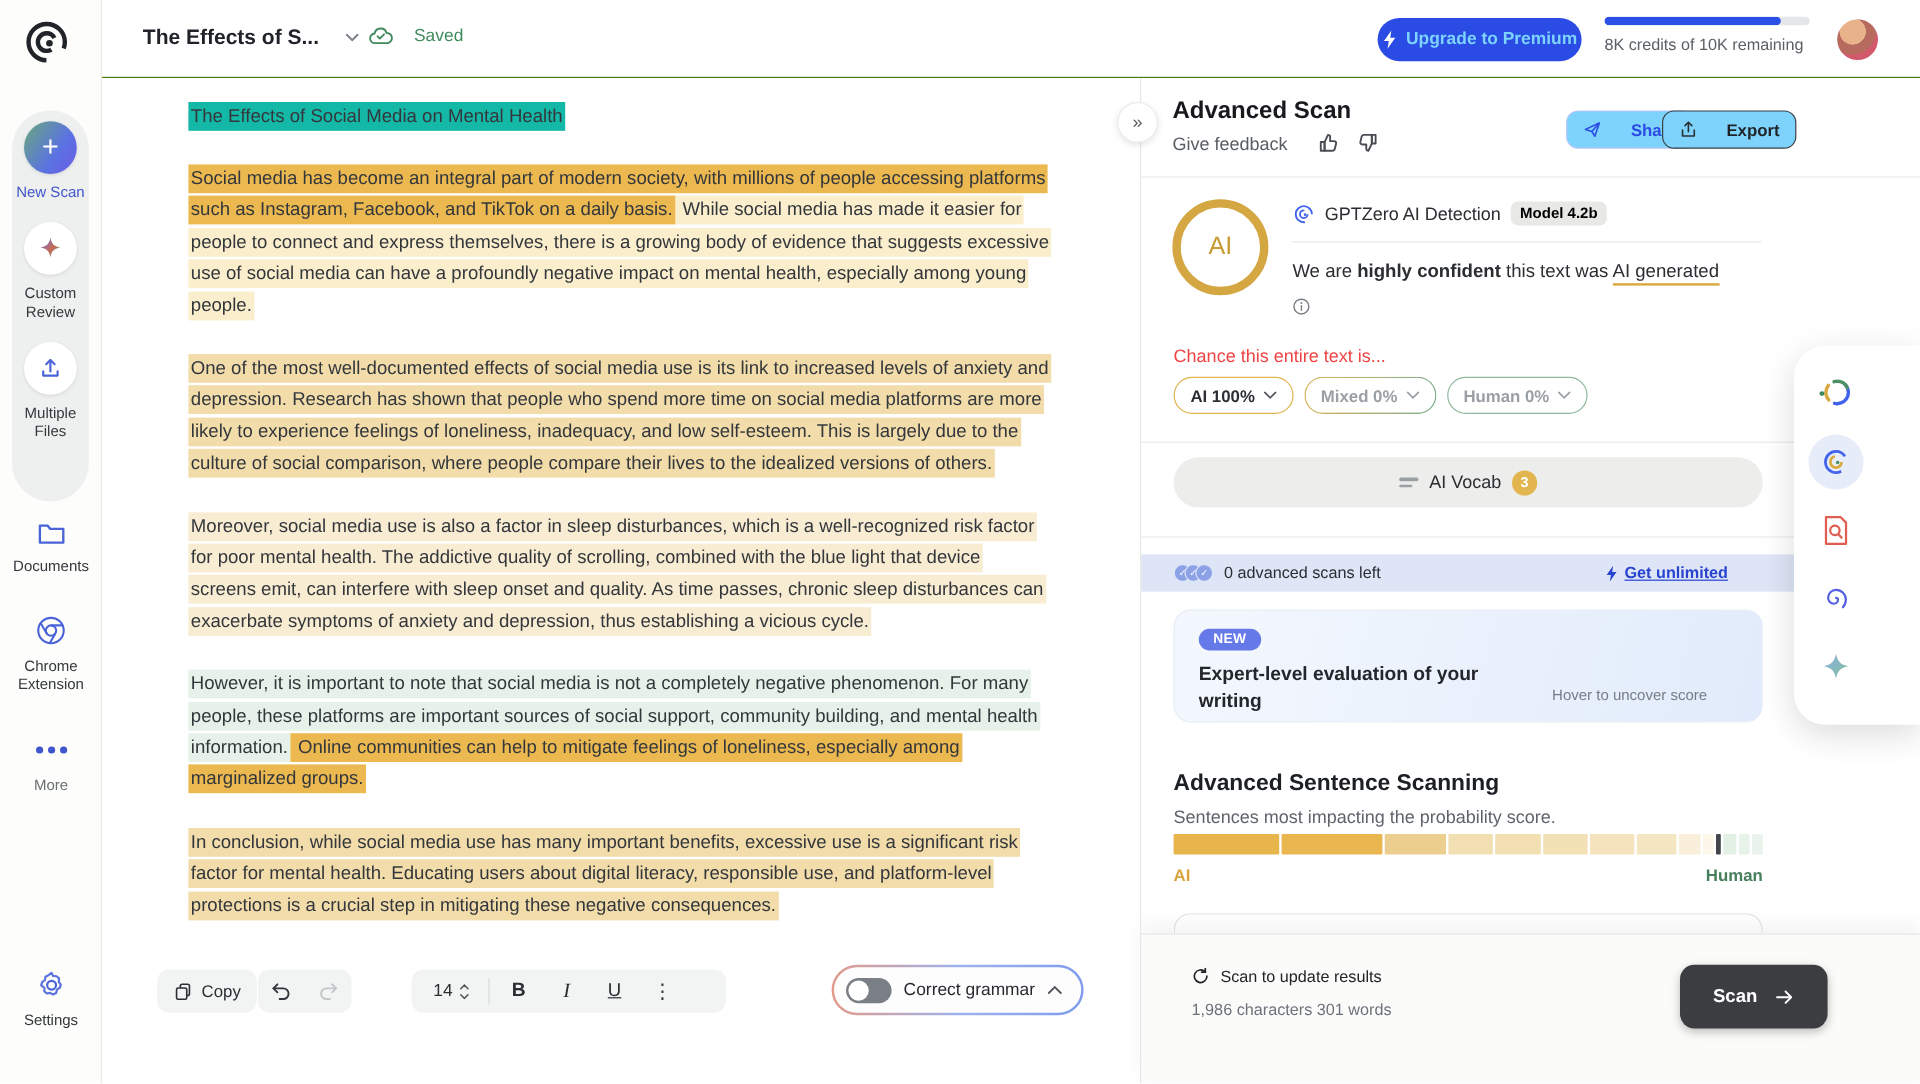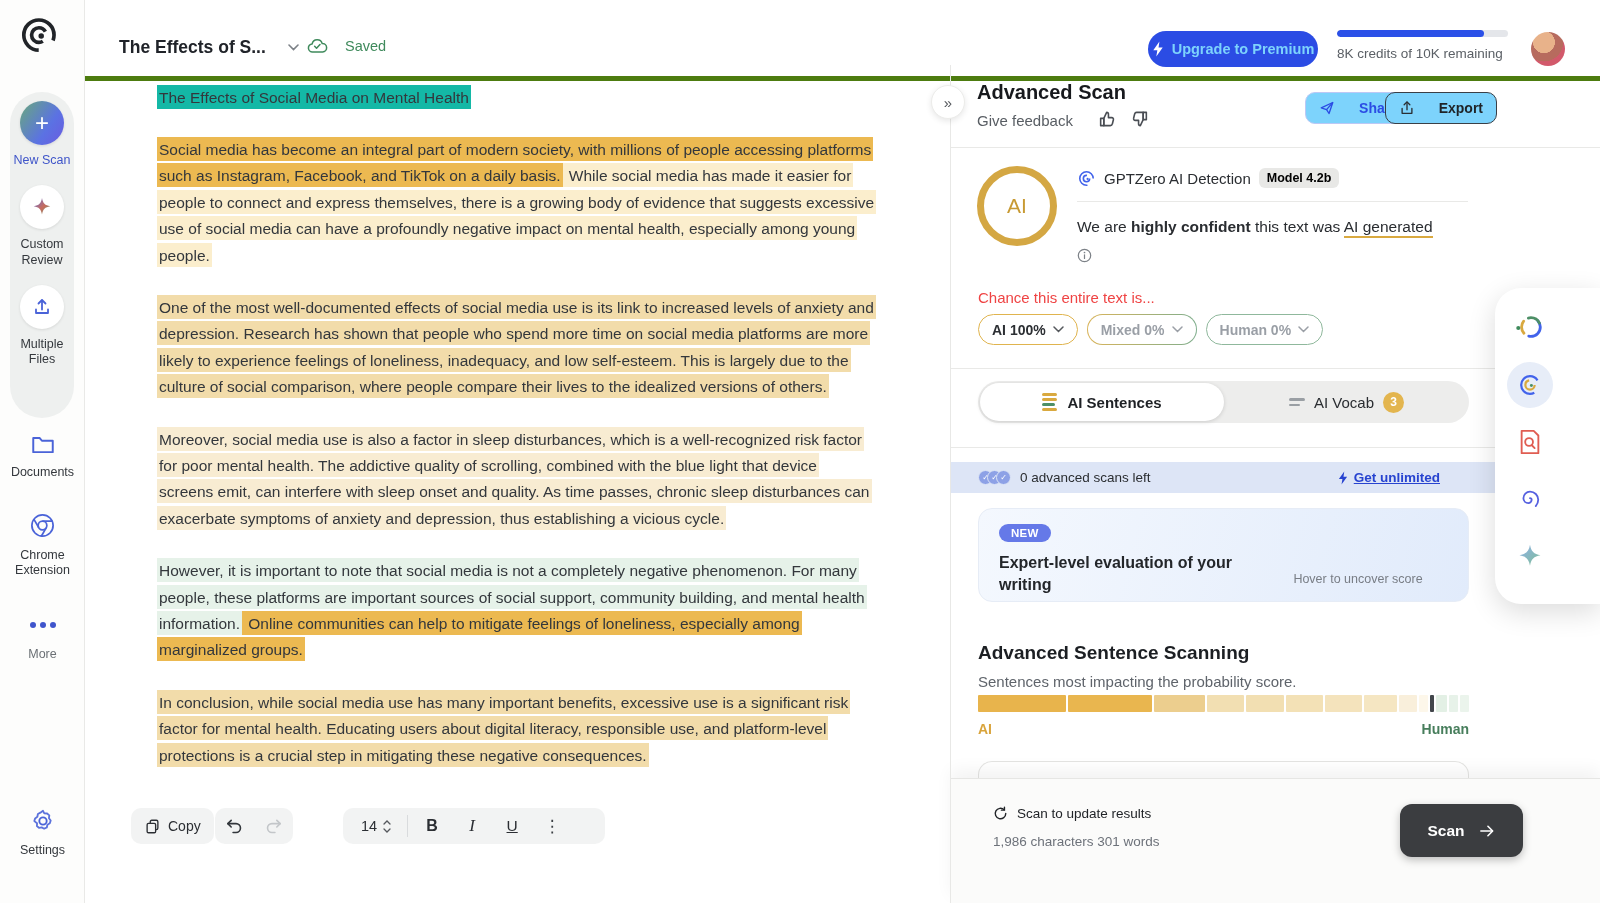--- a/index.html
+++ b/index.html
@@ -16,21 +16,21 @@
   .sb-circle.newscan { background:linear-gradient(125deg,#69a97c 0%,#5b72e3 62%,#6a5be0 100%); color:#fff; font-size:24px; font-weight:400; }
   .sb-label { margin-top:8px; font-size:12.5px; line-height:1.22; text-align:center; color:#34383d; width:70px; }
   .sb-label.blue { color:#3f55c9; }
   .sb-fixed { position:absolute; left:0; width:85px; display:flex; flex-direction:column; align-items:center; cursor:pointer; }
   .sb-fixed .sb-label { margin-top:9px; }
   .sb-label.gray { color:#6b7075; }
   .dots { display:flex; gap:4px; height:26px; align-items:center; }
   .dots i { width:6px; height:6px; border-radius:50%; background:#3f55cc; }
 
   
-  .header { position:absolute; left:85px; top:0; right:0; height:65px; background:#fff; border-bottom:5px solid #4d7c0f; z-index:4;margin-top:16px; }
+  .header { position:absolute; left:85px; top:0; right:0; height:65px; background:#fff; border-bottom:1px solid #4d7c0f; z-index:4; }
   .doc-title { position:absolute; left:34px; top:21px; font-size:17.5px; font-weight:700; color:#202329; }
   .title-chev { position:absolute; left:203px; top:28px; cursor:pointer; }
   .saved { position:absolute; left:222px; top:22px; display:flex; align-items:center; gap:17px; color:#3f8a5c; font-size:14.5px; }
   .upgrade-btn { position:absolute; left:1063px; top:15px; width:170px; height:36px; border-radius:18px; background:#2b4ce4; color:#7dd3fc; font-size:14.5px; font-weight:700; display:flex; align-items:center; justify-content:center; gap:8px; border:none; cursor:pointer; }
   .credits { position:absolute; left:1252px; top:14px; width:171px; }
   .credits-track { height:7px; background:#e4e6ea; border-radius:4px; overflow:hidden; }
   .credits-fill { height:7px; background:#2b50e8; border-radius:4px; }
   .credits-text { margin-top:9px; font-size:13.5px; color:#5b6066; white-space:nowrap; }
   .avatar { position:absolute; left:1446px; top:16px; width:34px; height:34px; border-radius:50%; background:radial-gradient(circle at 38% 30%,#e8b28a 0 34%,#b76b5e 35% 60%,#d2596b 61% 100%); cursor:pointer; }
 
@@ -274,20 +274,31 @@
           <path d="M1 9l3 3 3-3"></path>
       </svg>
     </div>
     <div class="tb-sep"></div>
     <div class="tb-btn tb-b">B</div>
     <div class="tb-btn tb-i">I</div>
     <div class="tb-btn tb-u">U</div>
     <div class="tb-btn tb-kebab">⋮</div>
   </div>
 
+  <div class="tool tb-grammar" style="background-clip:border-box;">
+    <div class="tb-grammar-inner">
+      <div class="toggle">
+          <i></i>
+        </div>
+      <span class="tb-grammar-label">Correct grammar</span>
+      <svg width="12" height="8" viewBox="0 0 12 8" fill="none" stroke="#55585d" stroke-width="1.6" stroke-linecap="round">
+          <path d="M1 6.5L6 1.5l5 5"></path>
+        </svg>
+    </div>
+  </div>
 </div>
 
 <div class="vdiv"></div>
 <div class="collapse-btn">»</div>
 
 <div class="panel">
   <div class="p-title">Advanced Scan</div>
   <div class="p-feedback">Give feedback</div>
   <div class="thumb up">
     <svg width="21" height="20" viewBox="0 0 19 19" fill="none" stroke="currentColor" stroke-width="1.5" stroke-linejoin="round">
@@ -357,29 +368,20 @@
     <div class="pill pill-human">
       <span>Human 0%</span>
       <svg width="11" height="7" viewBox="0 0 11 7" fill="none" stroke="#9a9fa6" stroke-width="1.5" stroke-linecap="round">
           <path d="M1 1l4.5 4.5L10 1"></path>
         </svg>
     </div>
   </div>
   <div class="hr" style="top:303px;"></div>
 
   <div class="tabs">
-    <div class="tab-active">
-      <span class="lines-ic">
-          <i></i>
-          <i></i>
-          <i></i>
-          <i></i>
-        </span>
-      <span>AI Sentences</span>
-    </div>
     <div class="tab-inactive">
       <span class="eq-ic">
           <i></i>
           <i></i>
         </span>
       <span>AI Vocab</span>
       <span class="vocab-badge">3</span>
     </div>
   </div>
   <div class="hr" style="top:382px;"></div>

